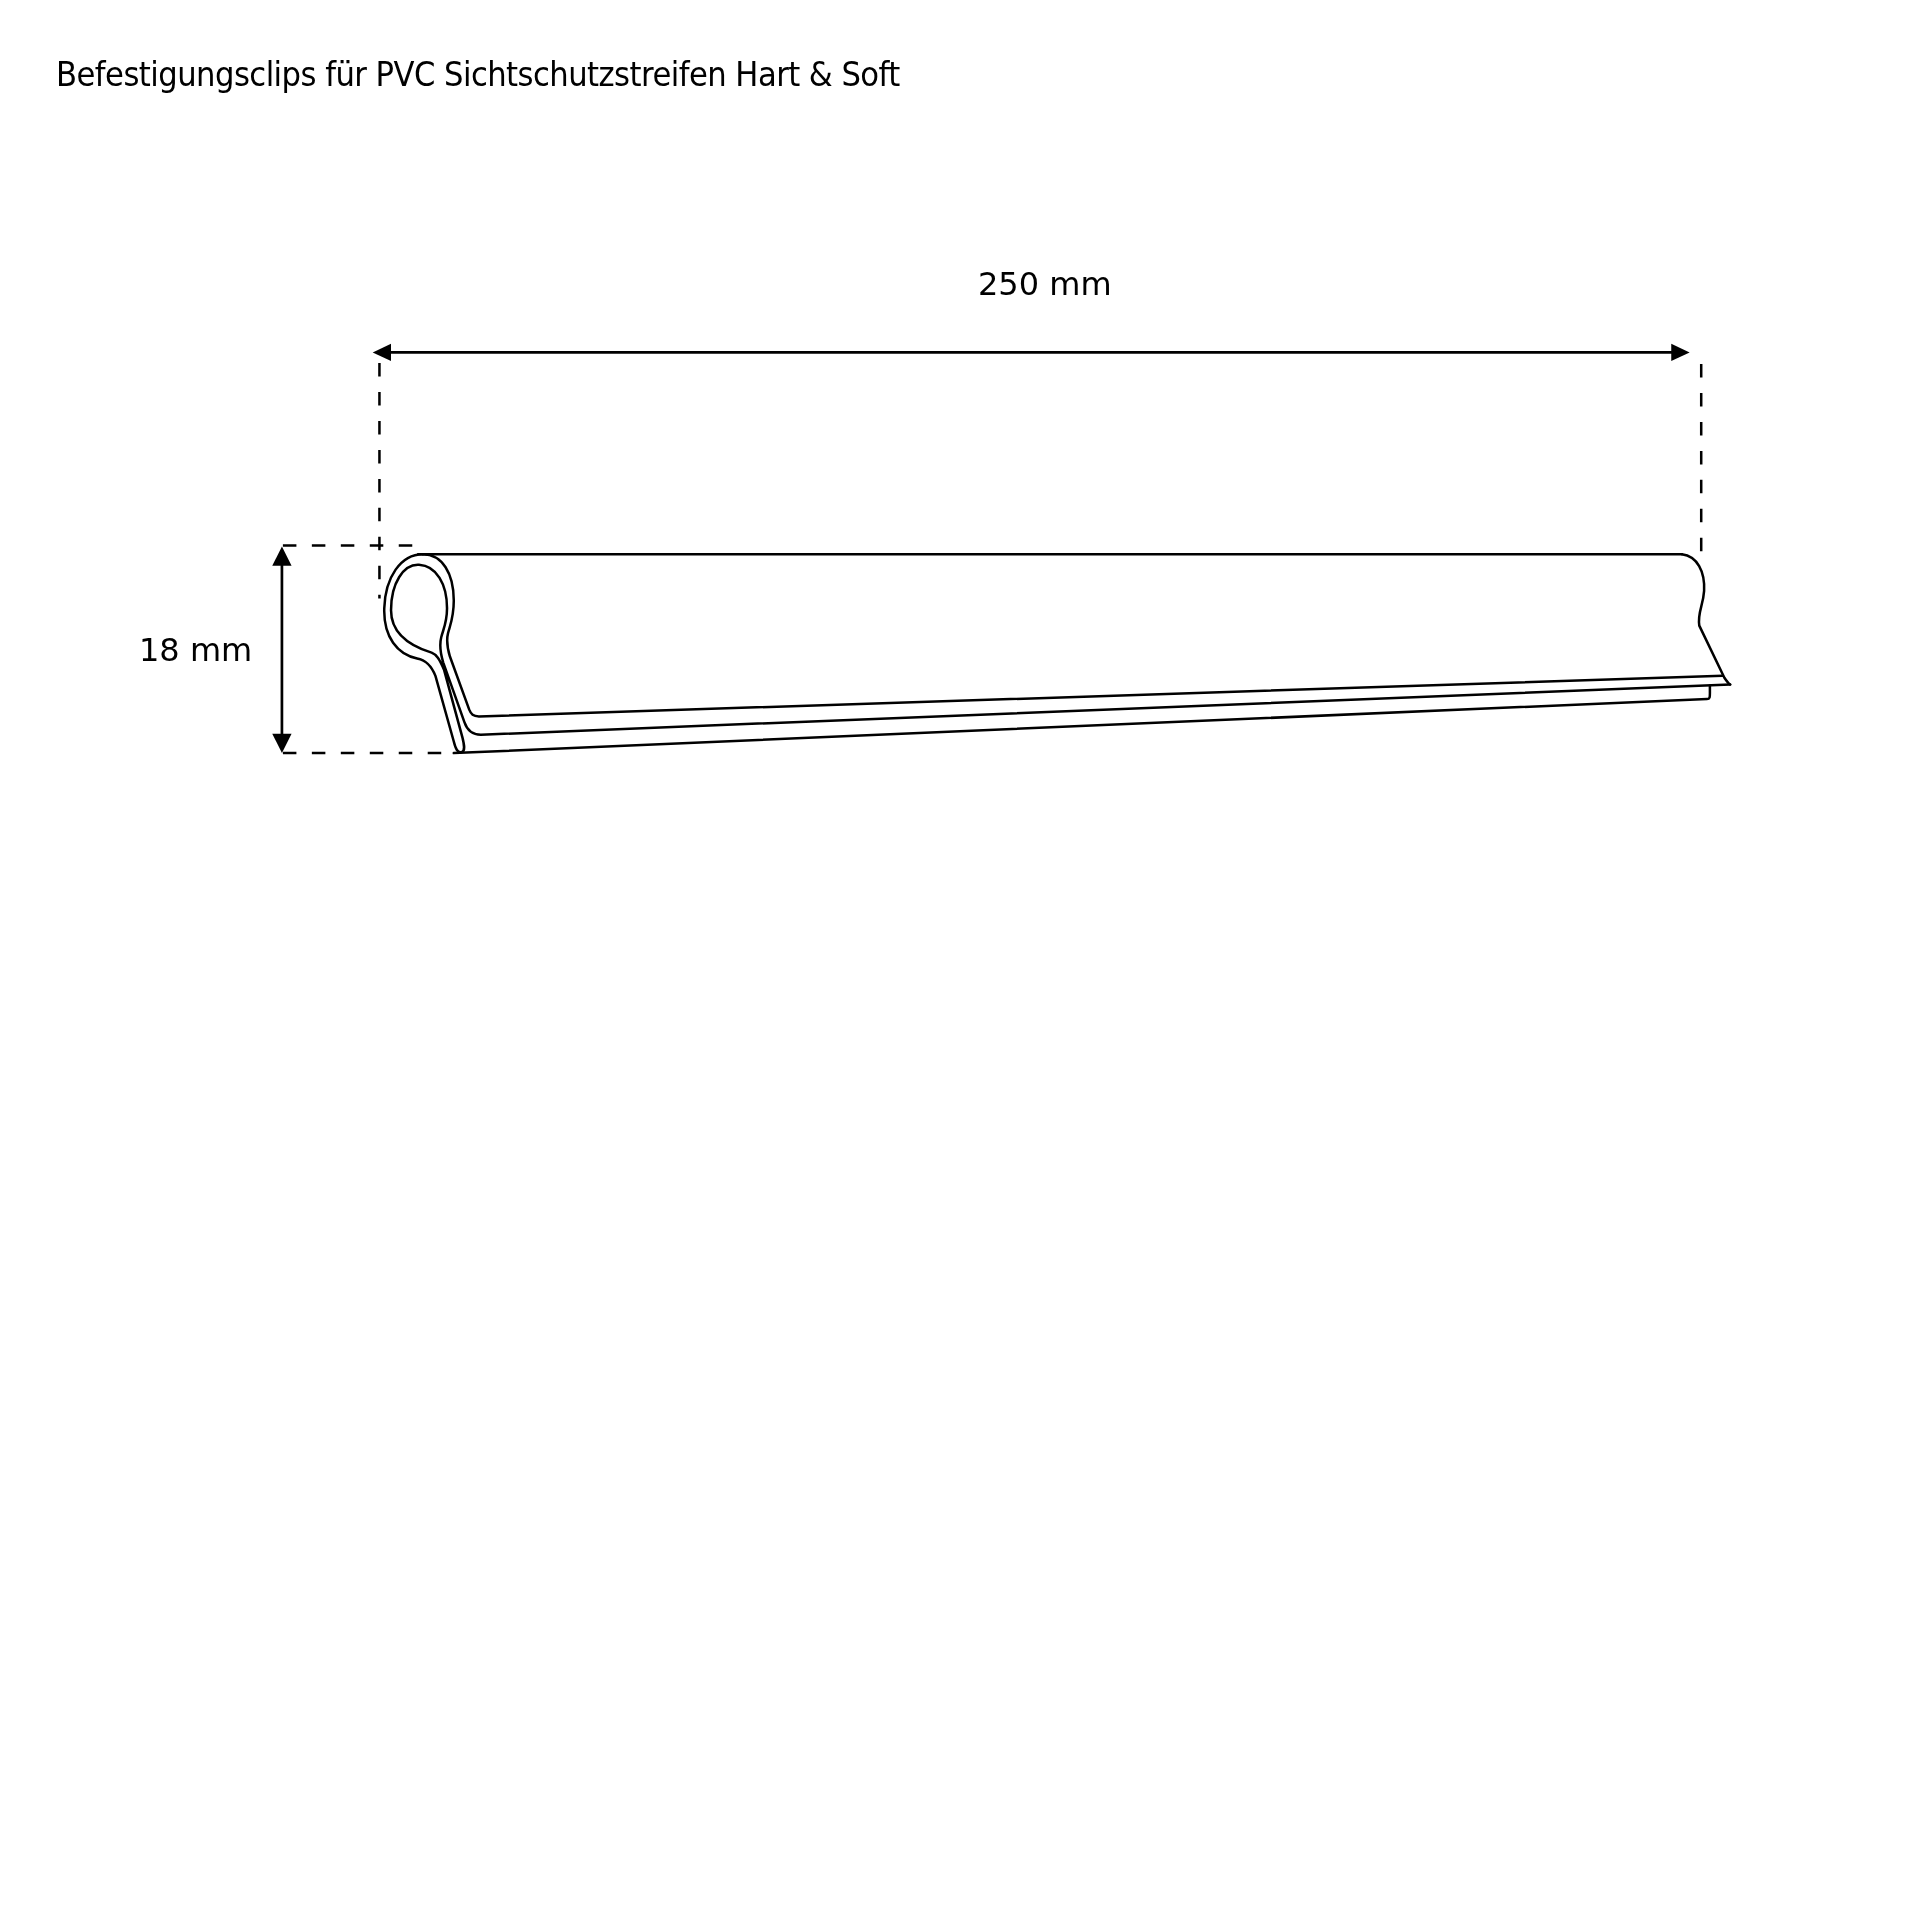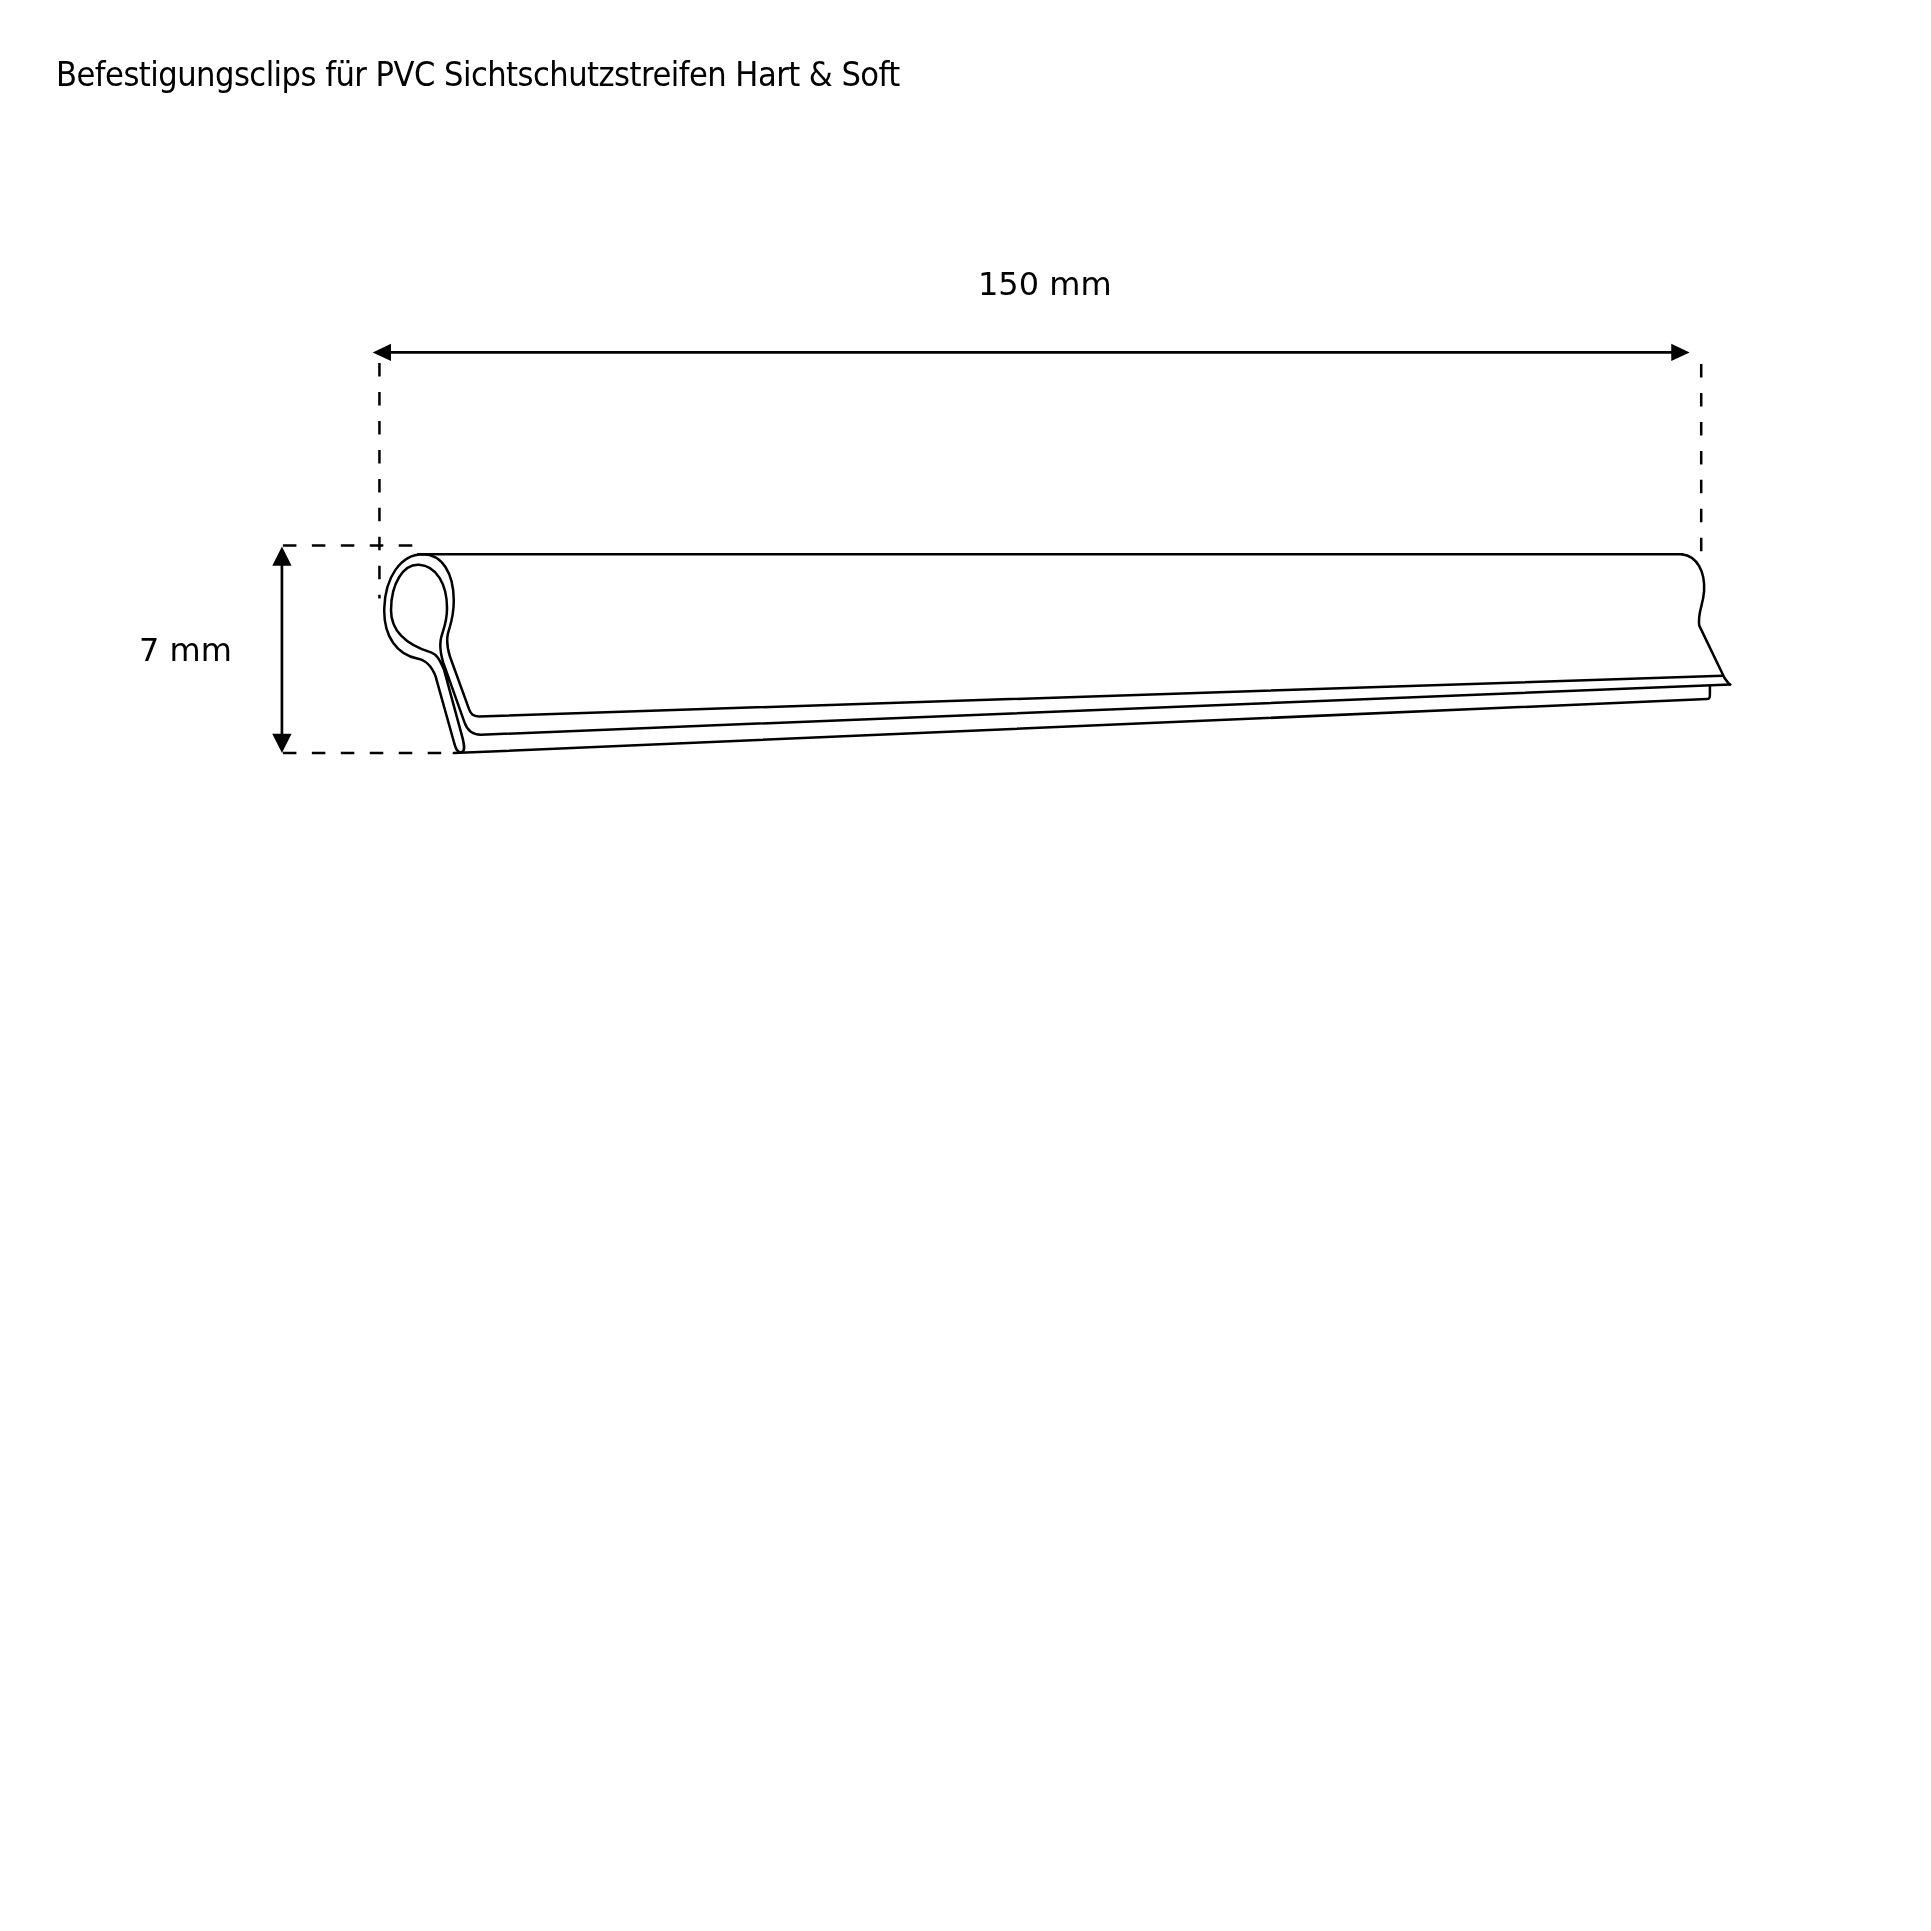--- a/index.html
+++ b/index.html
@@ -44,22 +44,22 @@
     .stroke { fill: none; stroke: #000; stroke-width: 2.6; stroke-linecap: round; stroke-linejoin: round; }
     .dash { fill: none; stroke: #000; stroke-width: 2.6; stroke-dasharray: 14 16; }
     .dimline { fill: none; stroke: #000; stroke-width: 2.8; }
     .head { fill: #000; stroke: none; }
   </style>
 </head>
 <body>
 
 <div class="title">Befestigungsclips für PVC Sichtschutzstreifen Hart &amp; Soft</div>
 
-<div class="dim-label dim-width">150 mm</div>
-<div class="dim-label dim-height">7 mm</div>
+<div class="dim-label dim-width">250 mm</div>
+<div class="dim-label dim-height">18 mm</div>
 
 <svg class="drawing" viewBox="0 0 2000 2000" xmlns="http://www.w3.org/2000/svg">
 
   <g>
     <line class="dimline" x1="400" y1="365" x2="1735" y2="365"></line>
     <polygon class="head" points="386,365 405,356 405,374"></polygon>
     <polygon class="head" points="1750,365 1731,356 1731,374"></polygon>
   </g>
 
   <line class="dash" x1="393" y1="376" x2="393" y2="620"></line>

